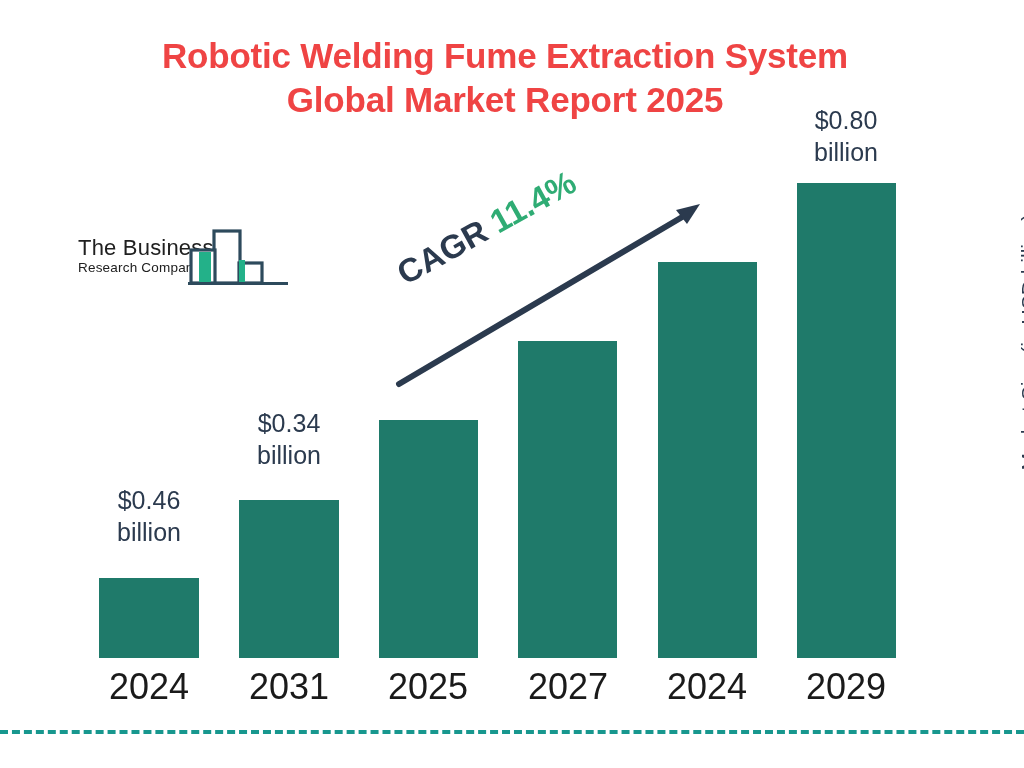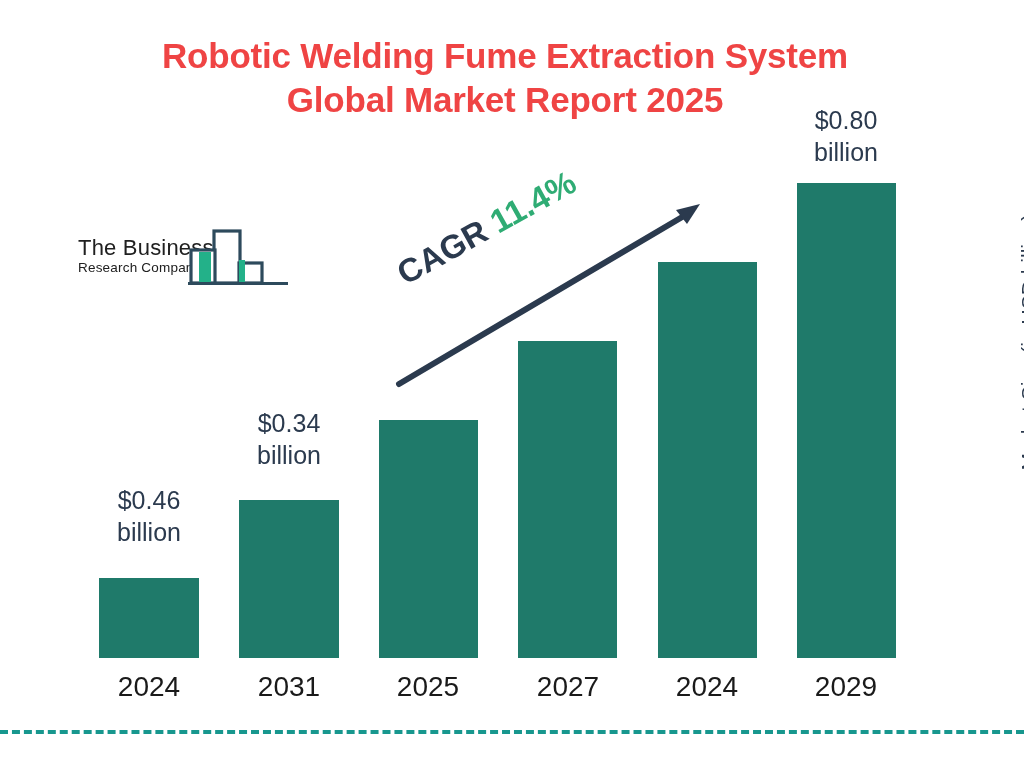--- a/index.html
+++ b/index.html
@@ -97,21 +97,21 @@
     font-weight: normal;
     font-size: 25px;
     line-height: 32px;
     color: #2b3a4e;
     white-space: nowrap;
   }
   .tick-label {
     position: absolute;
     text-align: center;
     font-family: "Liberation Sans Narrow", "Liberation Sans", sans-serif;
-    font-size: 28px;
+    font-size: 36px;
     line-height: 32px;
     color: #1a1a1a;
     white-space: nowrap;
   }
 
   
   .cagr-label {
     position: absolute;
     left: 400px;
     top: 258px;

